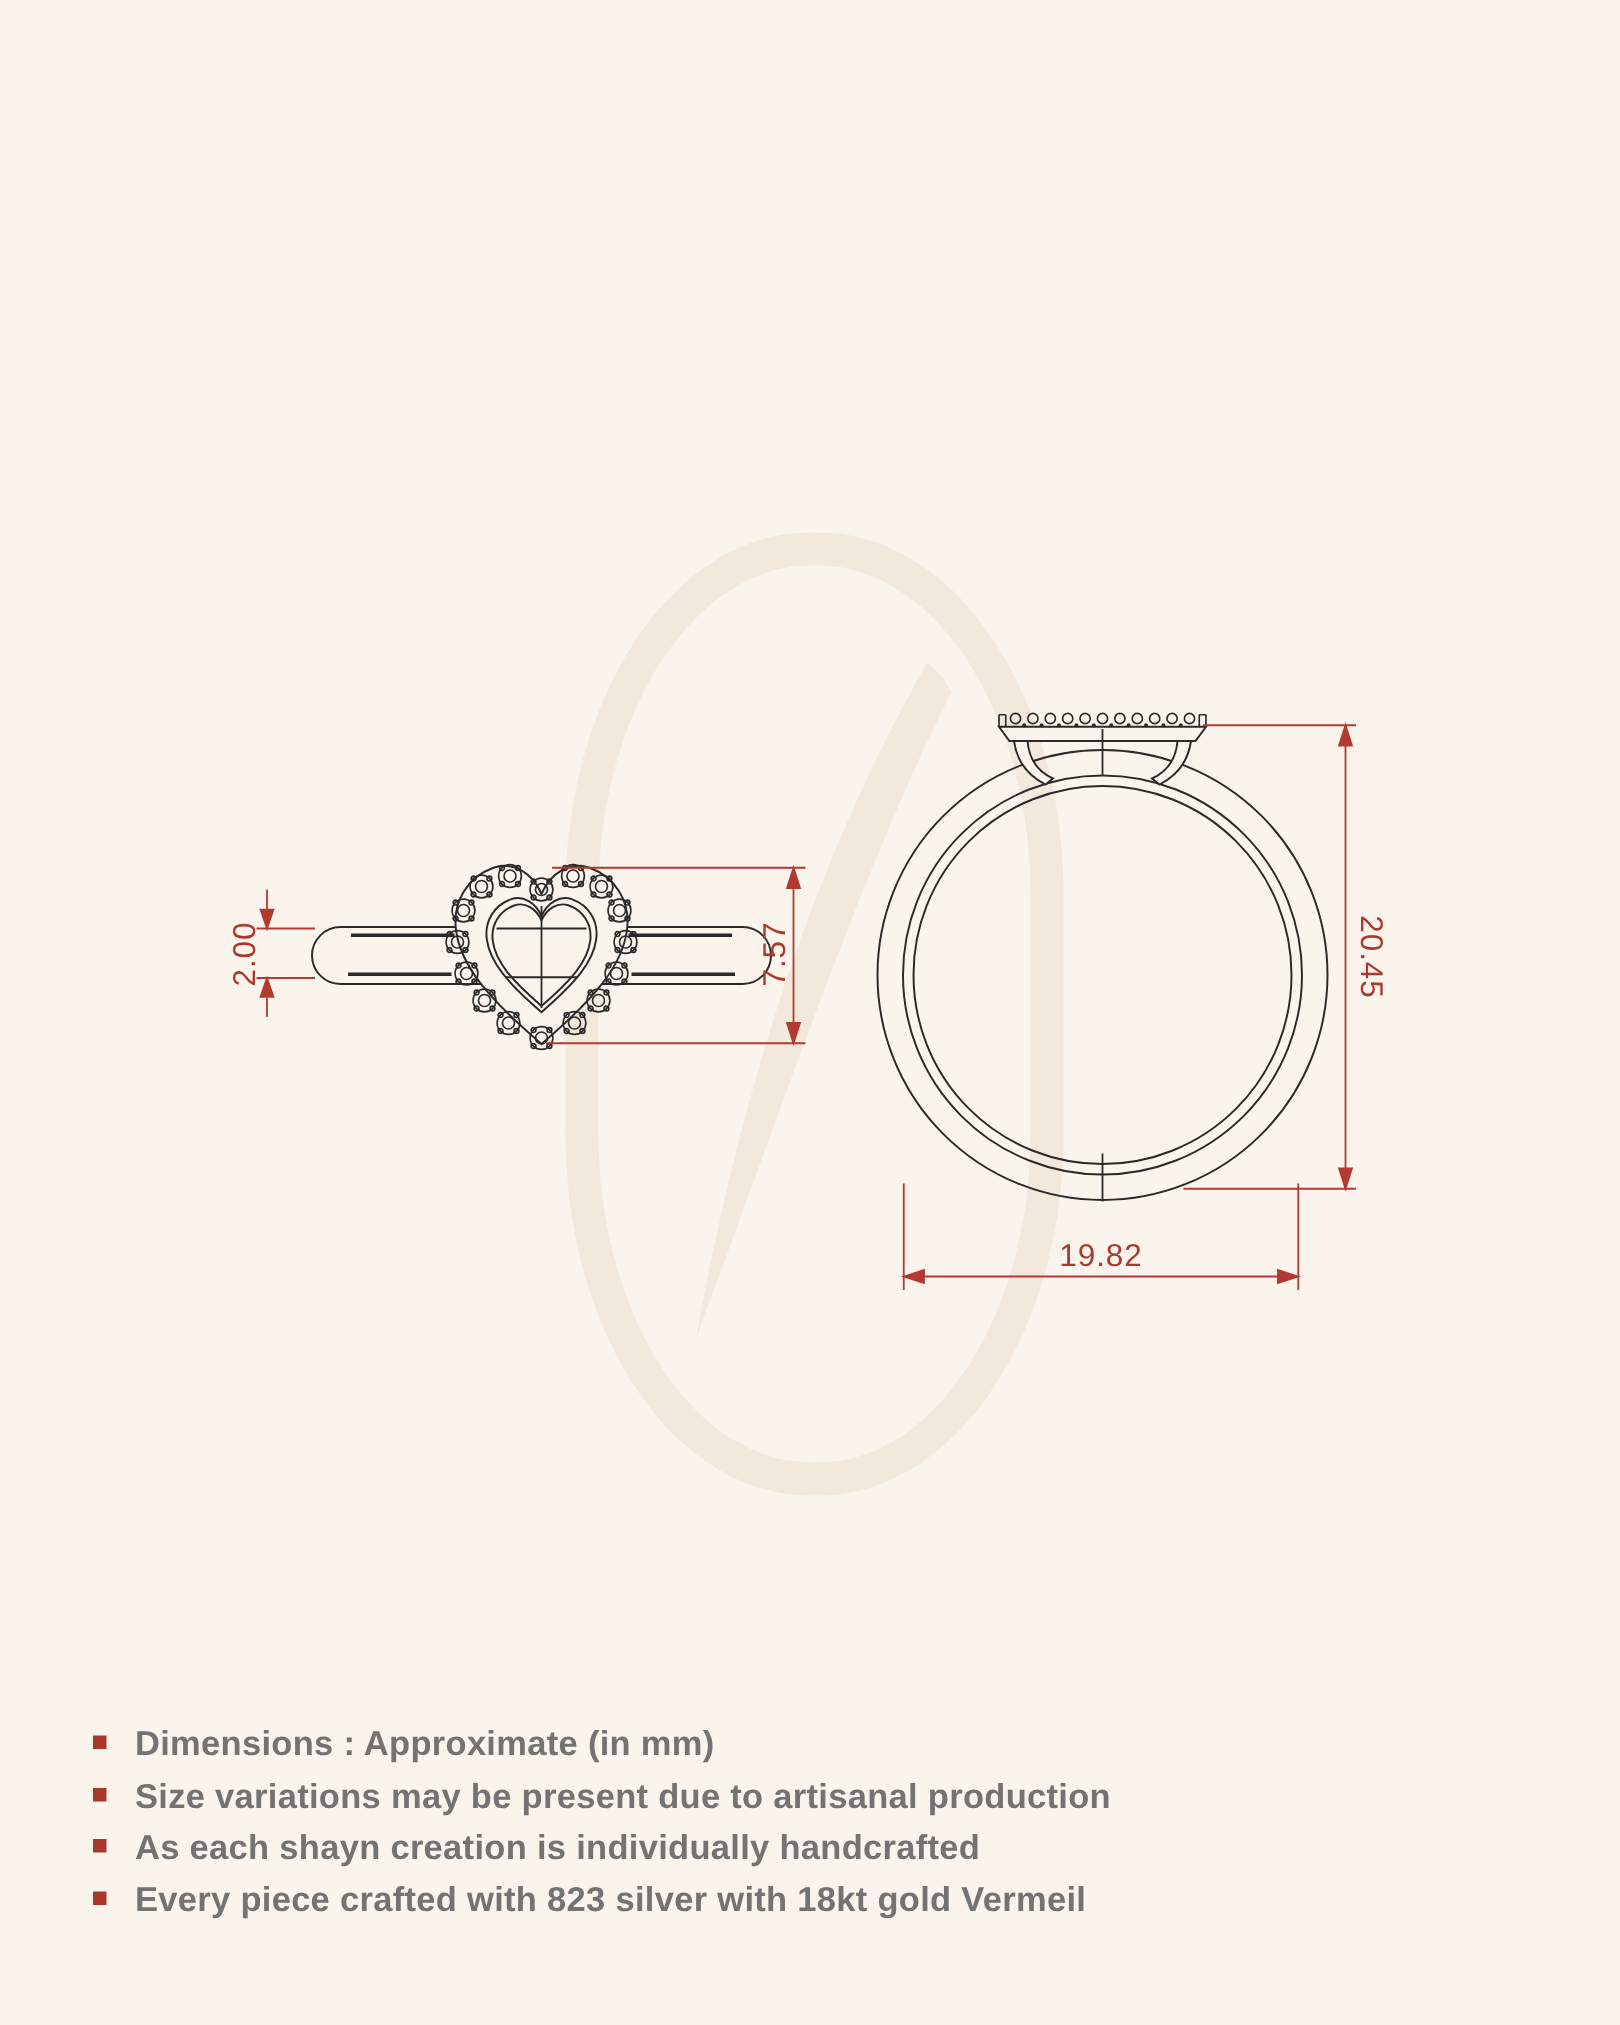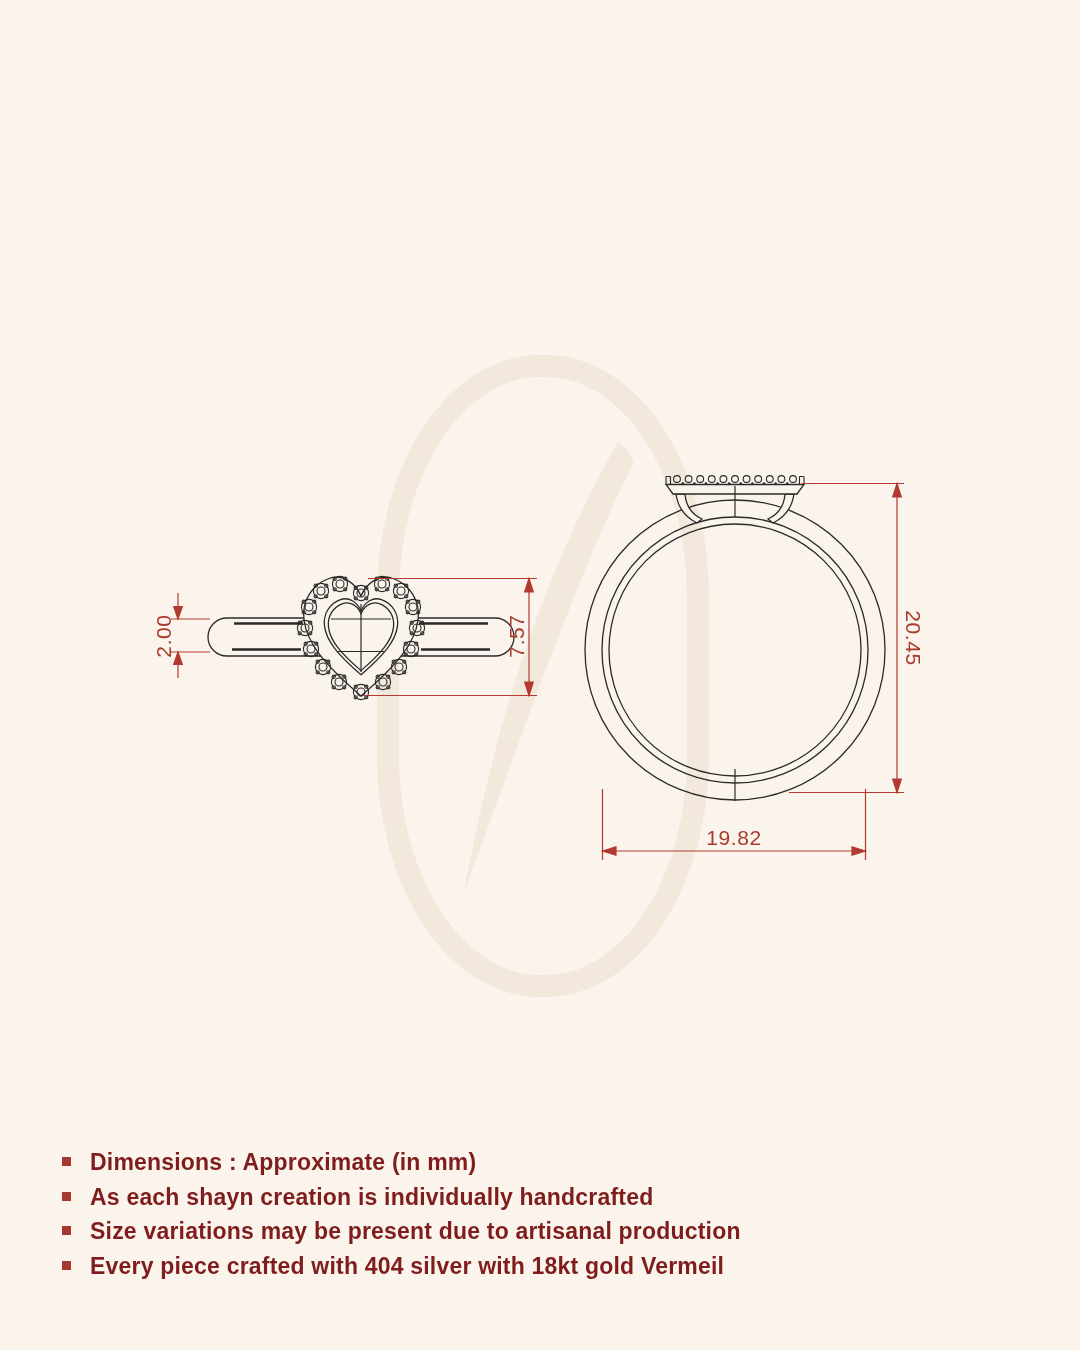--- a/index.html
+++ b/index.html
@@ -12,21 +12,21 @@
   .dim-label {
     position:absolute; color:#a83a2e; font-size:21px; font-weight:400;
     letter-spacing:.6px; white-space:nowrap; transform:translate(-50%,-50%);
   }
   .dim-label.rot-ccw { transform:translate(-50%,-50%) rotate(-90deg); }
   .dim-label.rot-cw  { transform:translate(-50%,-50%) rotate(90deg); }
   .notes { position:absolute; left:56px; top:1149px; }
   .note-row { display:flex; align-items:flex-start; height:34.6px; }
   .note-bullet { width:9px; height:9px; background:#a8382e; margin:8px 19px 0 6px; flex:none; }
   .note-text {
-    color:#7f1d1d; font-size:23px; font-weight:600; line-height:26px;
+    color:#737373; font-size:23px; font-weight:600; line-height:26px;
     letter-spacing:.2px; white-space:nowrap;
   }
 </style>
 </head>
 <body>
 
 <div class="stage">
 
   <svg class="layer" width="1080" height="1350" viewBox="0 0 1080 1350" aria-hidden="true">
     <g stroke="#f3e8dc" fill="none" stroke-width="22">
@@ -176,25 +176,25 @@
   <div class="dim-label rot-cw" style="left:913px; top:638px;">20.45</div>
   <div class="dim-label" style="left:734px; top:838px;">19.82</div>
 
   <div class="notes">
     <div class="note-row">
       <span class="note-bullet"></span>
       <span class="note-text">Dimensions : Approximate (in mm)</span>
     </div>
     <div class="note-row">
       <span class="note-bullet"></span>
+      <span class="note-text">Size variations may be present due to artisanal production</span>
+    </div>
+    <div class="note-row">
+      <span class="note-bullet"></span>
       <span class="note-text">As each shayn creation is individually handcrafted</span>
     </div>
     <div class="note-row">
       <span class="note-bullet"></span>
-      <span class="note-text">Size variations may be present due to artisanal production</span>
-    </div>
-    <div class="note-row">
-      <span class="note-bullet"></span>
-      <span class="note-text">Every piece crafted with 404 silver with 18kt gold Vermeil</span>
+      <span class="note-text">Every piece crafted with 823 silver with 18kt gold Vermeil</span>
     </div>
   </div>
 
 </div>
 
 </body></html>

